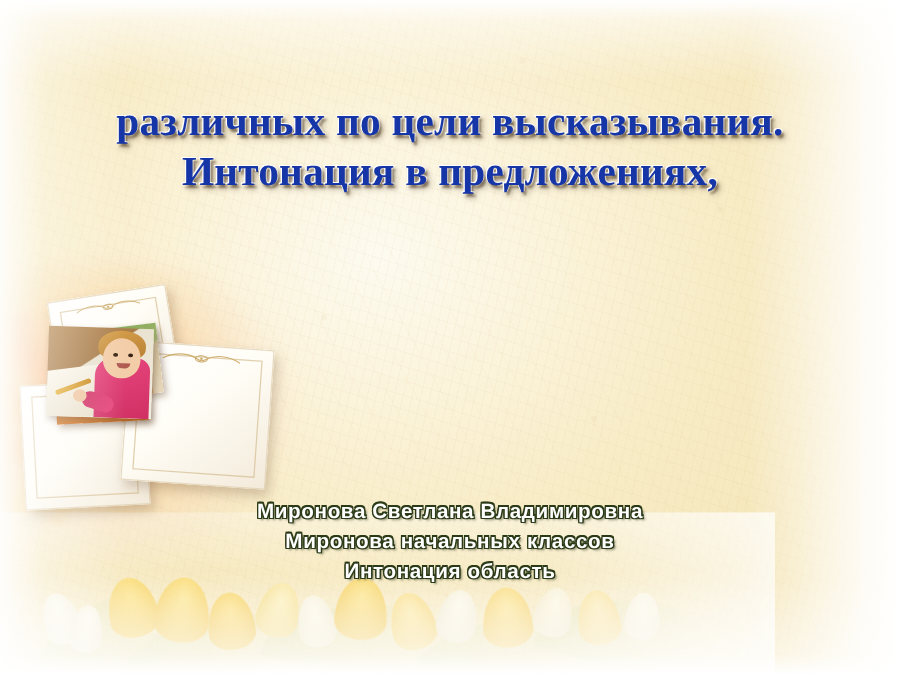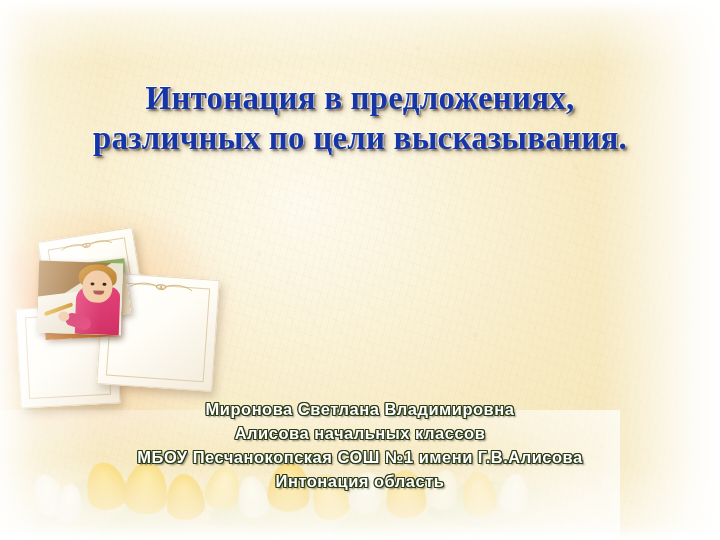--- a/index.html
+++ b/index.html
@@ -289,24 +289,23 @@
       <div class="p2-head"></div>
       <div class="p2-eye1"></div>
         <div class="p2-eye2"></div>
       <div class="p2-smile"></div>
     </div>
   </div>
 
   <div class="bg-fade"></div>
 
   <div class="title">
+    <span class="ln">различных по цели высказывания.</span>
     <span class="ln">Интонация в предложениях,</span>
-    <span class="ln">различных по цели высказывания.</span>
   </div>
 
   <div class="author">
     <span class="ln">Миронова Светлана Владимировна</span>
-    <span class="ln">Алисова начальных классов</span>
-    <span class="ln">МБОУ Песчанокопская СОШ №1 имени Г.В.Алисова</span>
+    <span class="ln">Миронова начальных классов</span>
     <span class="ln">Интонация область</span>
   </div>
 
 </div>
 
 </body></html>

